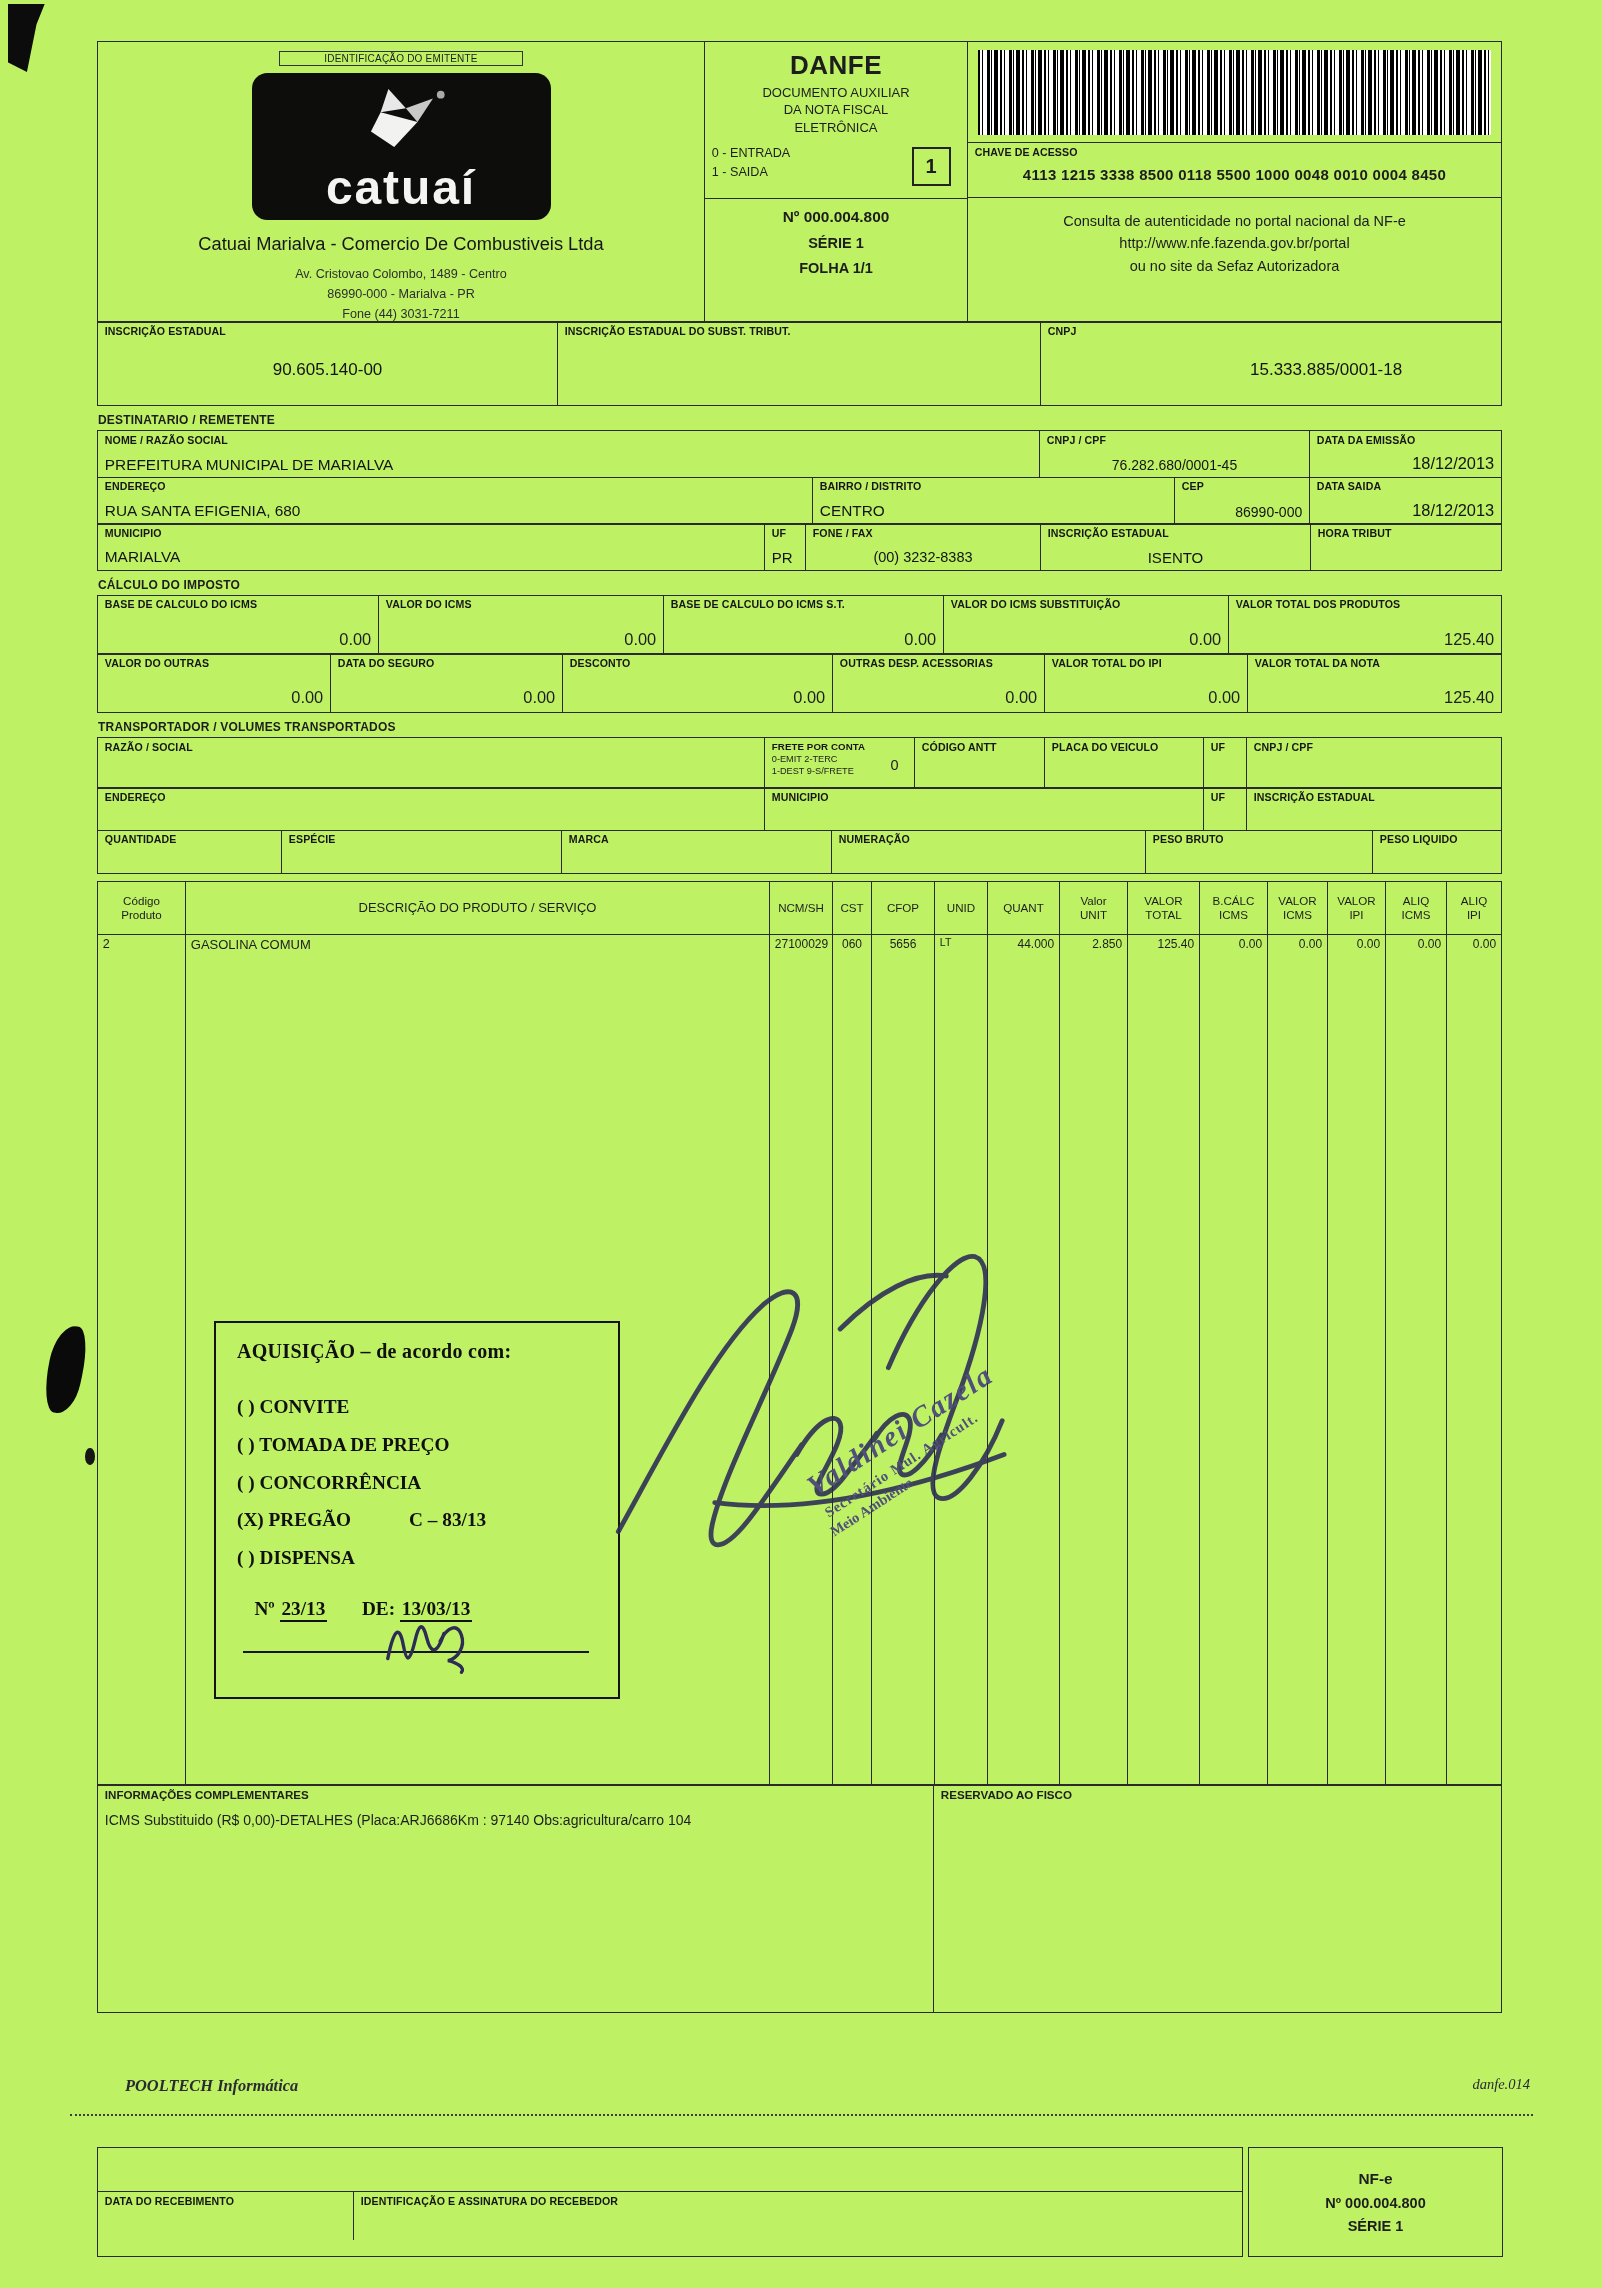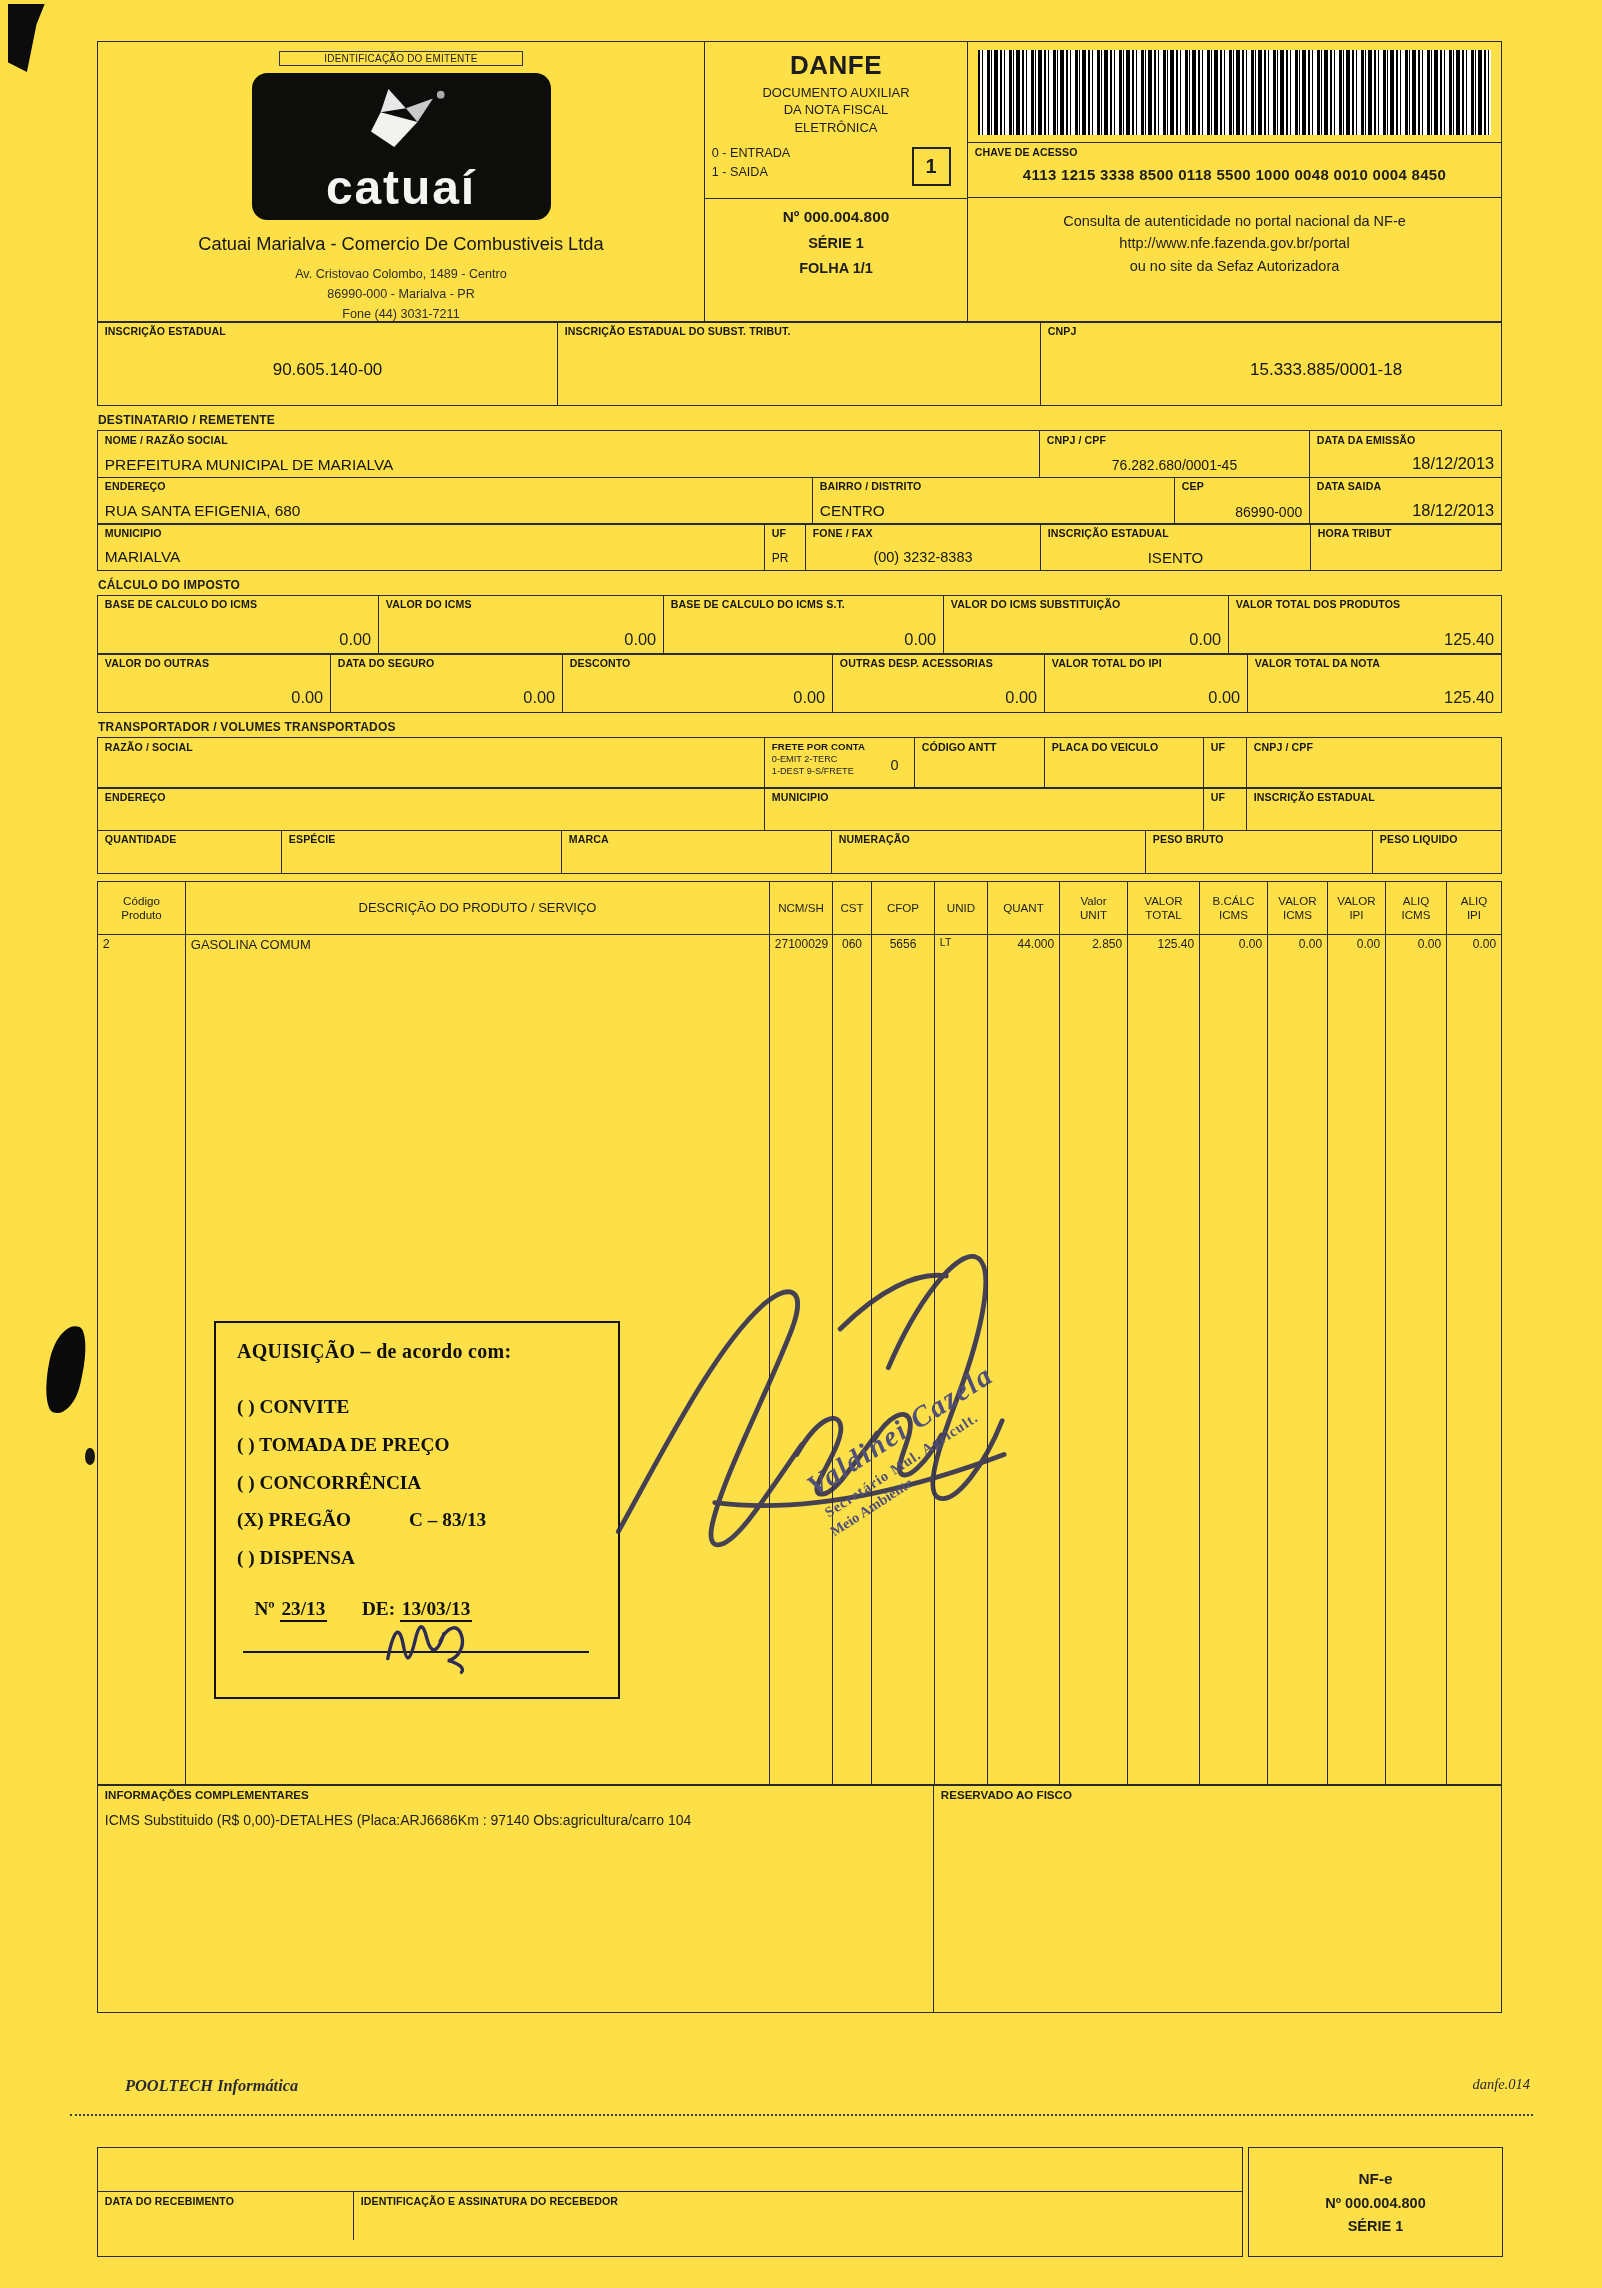--- a/index.html
+++ b/index.html
@@ -1,17 +1,17 @@
 <!DOCTYPE html>
 <html><head>
 <meta charset="utf-8">
 <style>
   html,body{margin:0;padding:0;}
   body{background:#c9c9c7;}
-  .page{position:relative;width:1603px;height:2288px;background:#fde047;font-family:"Liberation Sans",sans-serif;color:#1d1d1d;overflow:hidden;}
+  .page{position:relative;width:1603px;height:2288px;background:#bef264;font-family:"Liberation Sans",sans-serif;color:#1d1d1d;overflow:hidden;}
   .form{position:absolute;left:97px;top:41px;width:1405px;}
   .row{display:flex;border:1.6px solid #2a2a2a;background:transparent;}
   .row+.row{margin-top:-1.6px;}
   .cell{flex:0 0 auto;border-left:1.6px solid #2a2a2a;padding:2.9px 6.8px;position:relative;overflow:hidden;display:flex;flex-direction:column;box-sizing:border-box;}
   .cell:first-child{border-left:none;}
   .cell.grow{flex:1 1 auto;}
   .lbl{font-size:10.6px;line-height:1.25;color:#161616;letter-spacing:0.1px;white-space:nowrap;font-weight:bold;}
   .val{font-size:15.4px;color:#131313;margin-top:auto;padding-bottom:1px;line-height:1.15;}
   .v-mid{margin:auto 0;}
   .t-center{text-align:center;}
@@ -222,21 +222,21 @@
       </div>
     </div>
 
     <div class="row h48">
       <div class="cell" style="width:666px">
         <div class="lbl">MUNICIPIO</div>
         <div class="val">MARIALVA</div>
       </div>
       <div class="cell" style="width:41px">
         <div class="lbl">UF</div>
-        <div class="val" style="font-size:12px">PR</div>
+        <div class="val" style="font-size:15px">PR</div>
       </div>
       <div class="cell" style="width:235px">
         <div class="lbl">FONE / FAX</div>
         <div class="val t-center" style="font-size:14.5px">(00) 3232-8383</div>
       </div>
       <div class="cell" style="width:270px">
         <div class="lbl">INSCRIÇÃO ESTADUAL</div>
         <div class="val t-center" style="font-size:15px">ISENTO</div>
       </div>
       <div class="cell grow">

